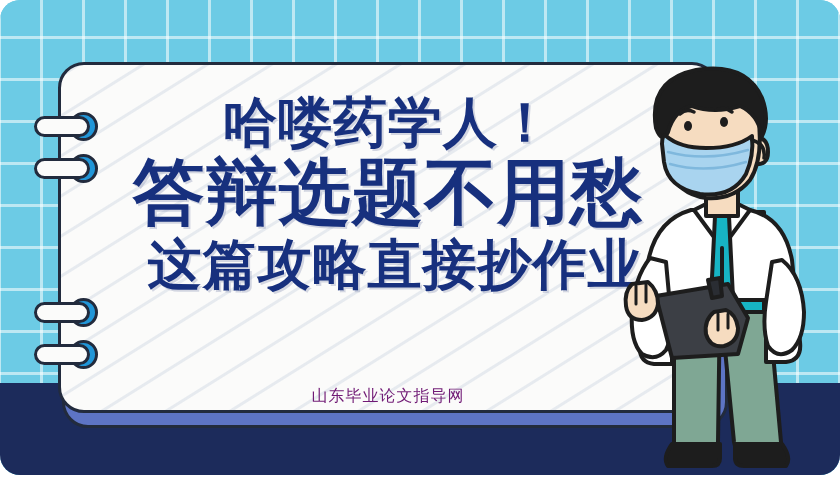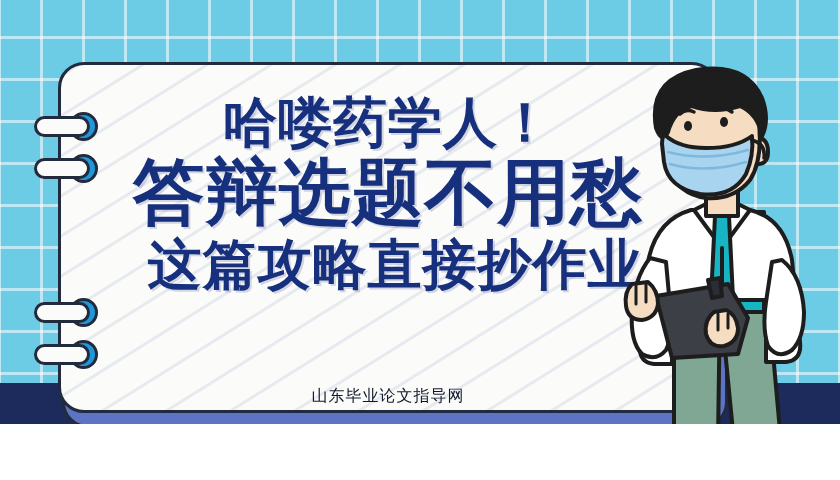--- a/index.html
+++ b/index.html
@@ -7,23 +7,24 @@
     padding: 0;
     background: #ffffff;
   }
   body {
     font-family: "Liberation Sans", "DejaVu Sans", sans-serif;
   }
 
   #poster {
     position: relative;
     width: 840px;
-    height: 424px;
+    height: 475px;
     overflow: hidden;
     background: #72cce4;
+    border-radius: 20px;
   }
 
   
   .bg-grid {
     position: absolute;
     left: 0; top: 0;
     width: 840px;
     height: 480px;
     background-color: #6ccbe5;
     background-image:
@@ -97,21 +98,21 @@
   .headline .l2 { font-size: 72px; line-height: 72px; }
   .headline .l3 { font-size: 54px; line-height: 72px; padding-left: 14px; }
 
   .site-credit {
     position: absolute;
     left: 58px;
     top: 386px;
     width: 660px;
     text-align: center;
     font-size: 16px;
-    color: #0f172a;
+    color: #701a75;
     letter-spacing: 1px;
   }
 
   
   .ring {
     position: absolute;
     width: 64px;
     height: 22px;
   }
   .ring .disc {

